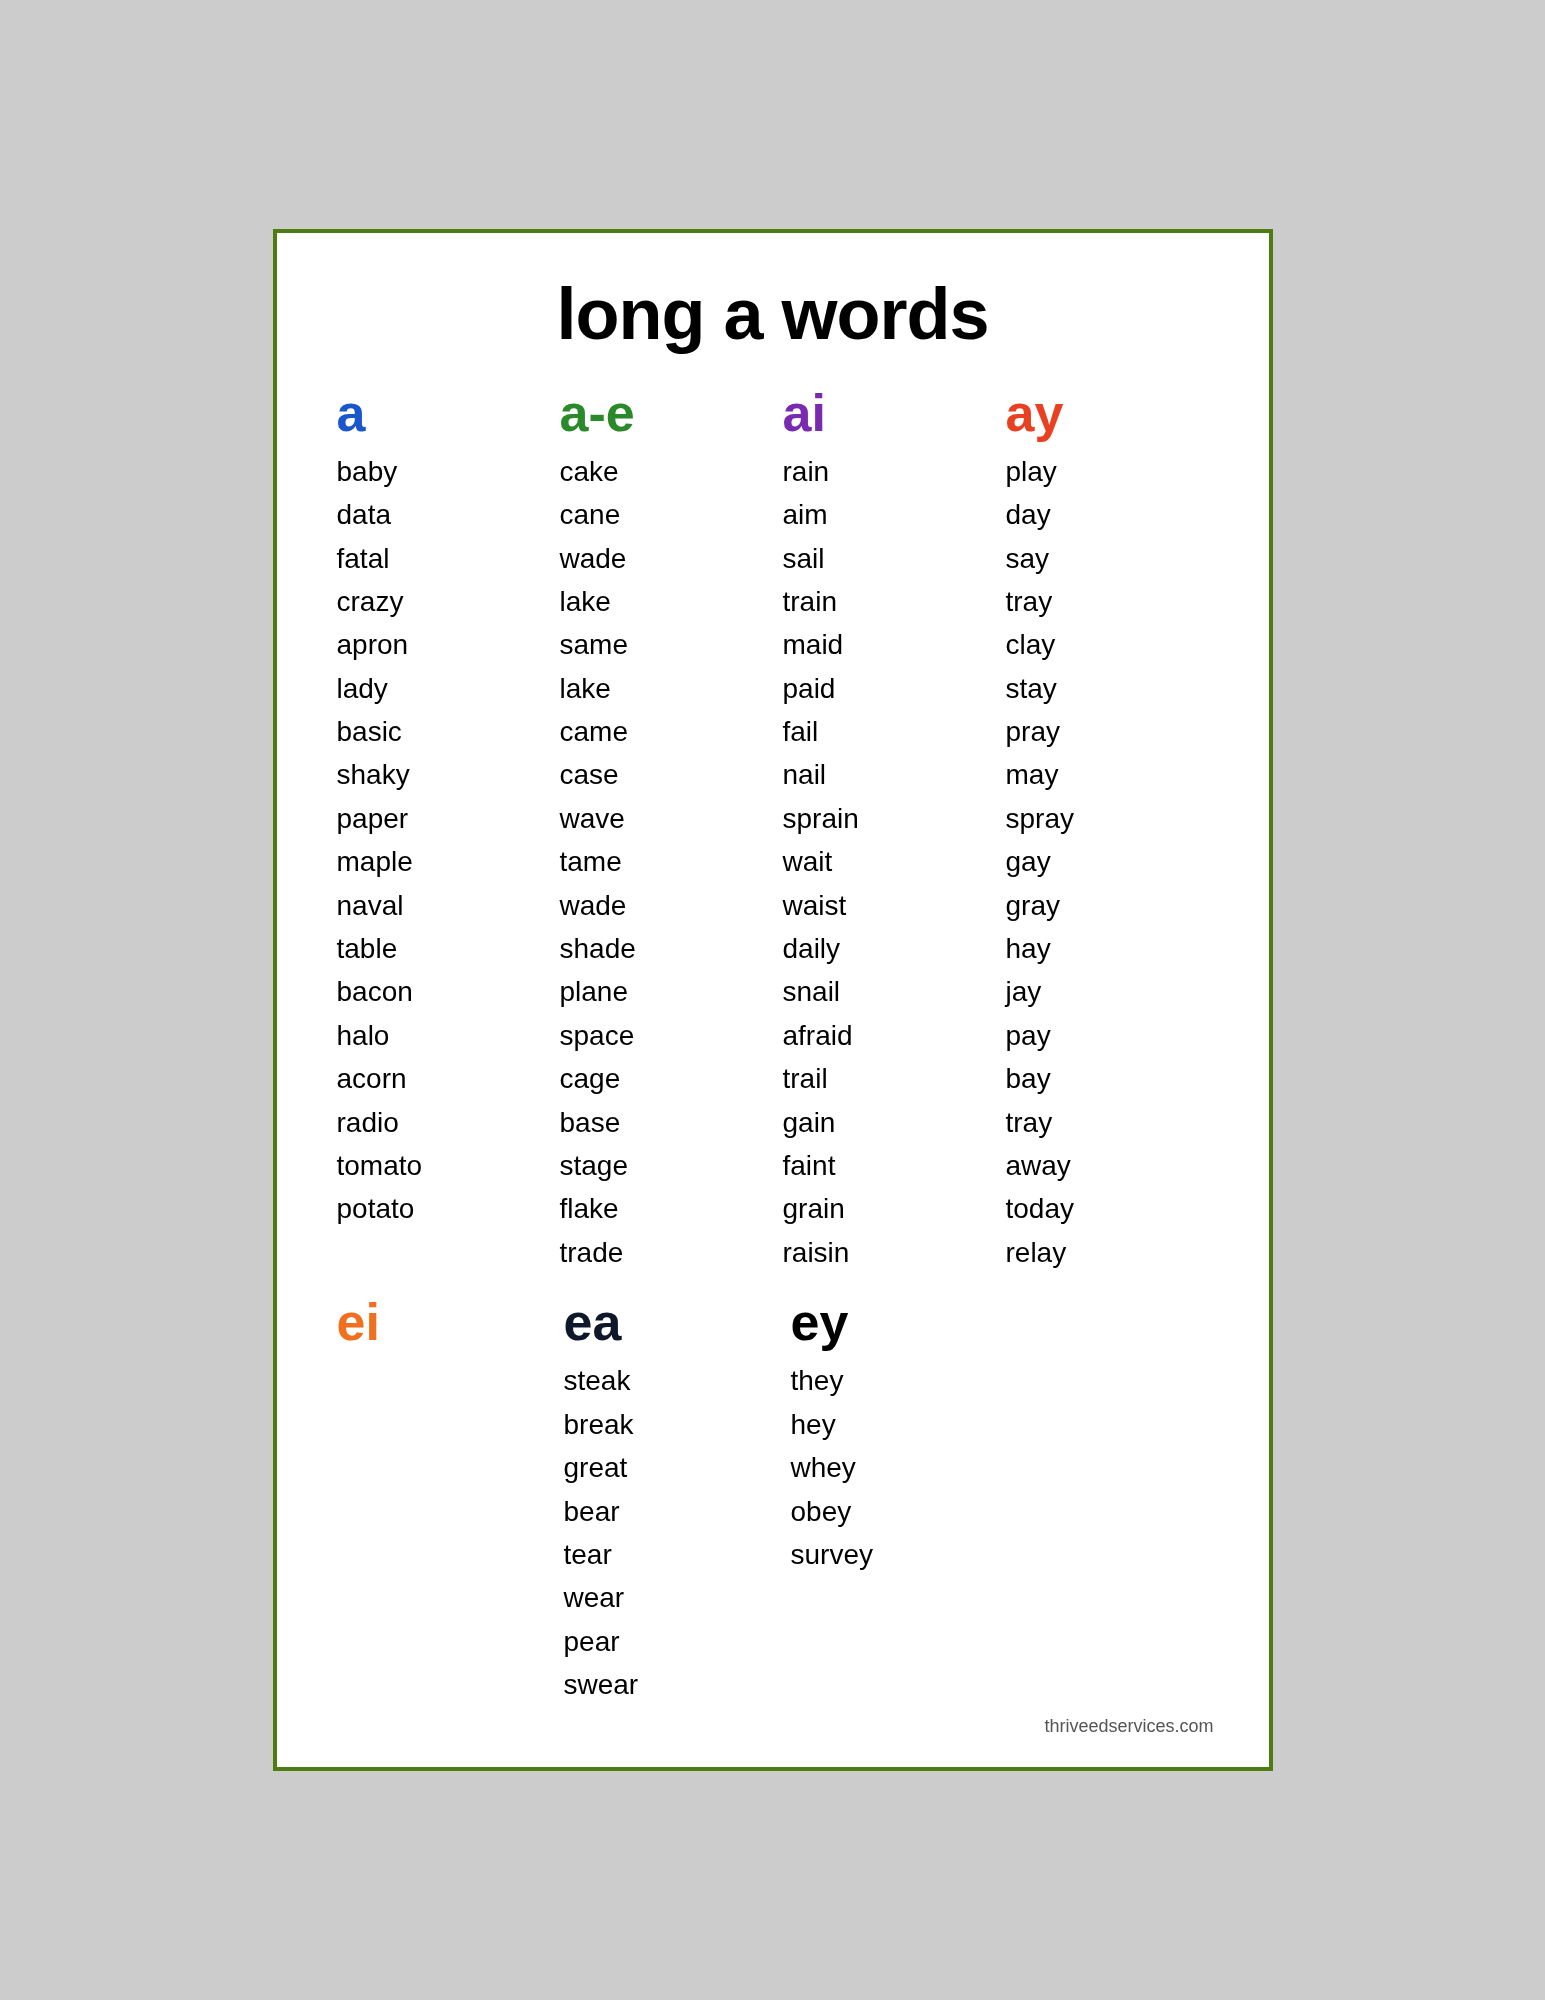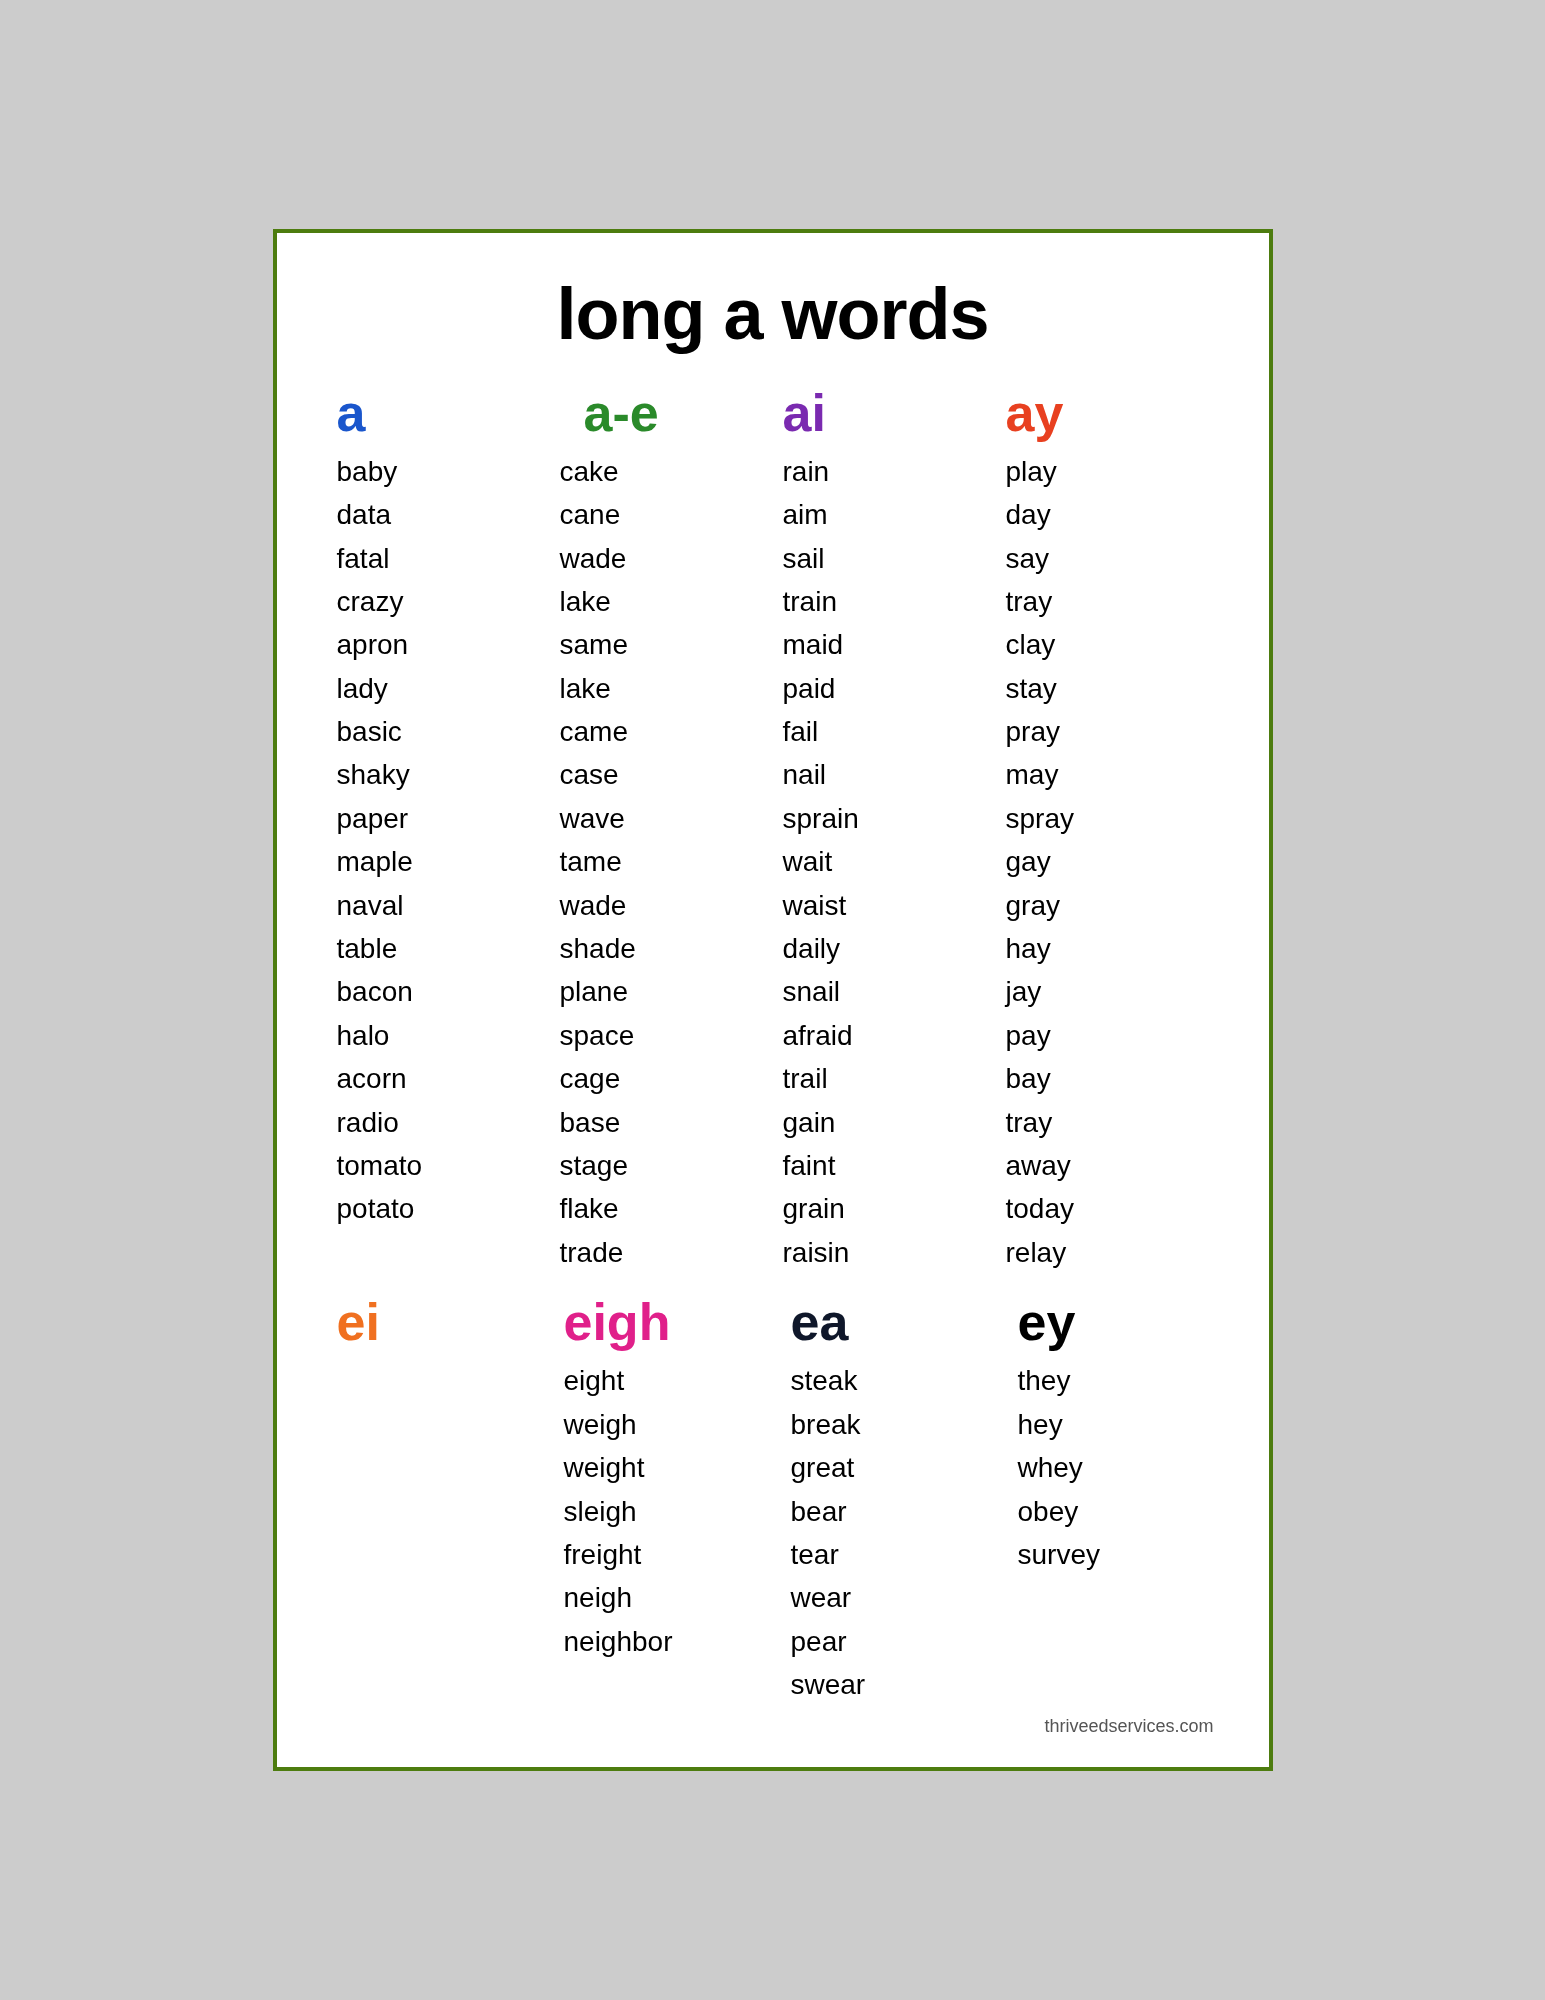--- a/index.html
+++ b/index.html
@@ -48,21 +48,21 @@
       list-style: none;
       font-size: 28px;
       line-height: 1.55;
       color: black;
       font-family: Arial, sans-serif;
     }
     .word-list li {
       color: black;
     }
     .color-blue { color: #1a56cc; }
-    .color-green { color: #2a8a2a; margin-left: 24px; }
+    .color-green { color: #2a8a2a; }
     .color-purple { color: #7a2ab0; }
     .color-red-orange { color: #e84020; }
     .color-orange { color: #f07020; }
     .color-pink { color: #e0208a; }
     .color-teal { color: #0f172a; }
     .color-dark-green { color: #000000; }
     .bottom-row {
       display: grid;
       grid-template-columns: 1fr 1fr 1fr 1fr;
       gap: 16px;
@@ -183,32 +183,20 @@
       </ul>
     </div>
   </div>
 
   <div class="bottom-row">
 
     <div class="column">
       <div class="section-header color-orange">ei</div>
     </div>
 
-    <div class="column">
-      <div class="section-header color-pink">eigh</div>
-      <ul class="word-list">
-        <li>eight</li>
-        <li>weigh</li>
-        <li>weight</li>
-        <li>sleigh</li>
-        <li>freight</li>
-        <li>neigh</li>
-        <li>neighbor</li>
-      </ul>
-    </div>
 
     <div class="column">
       <div class="section-header color-teal">ea</div>
       <ul class="word-list">
         <li>steak</li>
         <li>break</li>
         <li>great</li>
         <li>bear</li>
         <li>tear</li>
         <li>wear</li>

